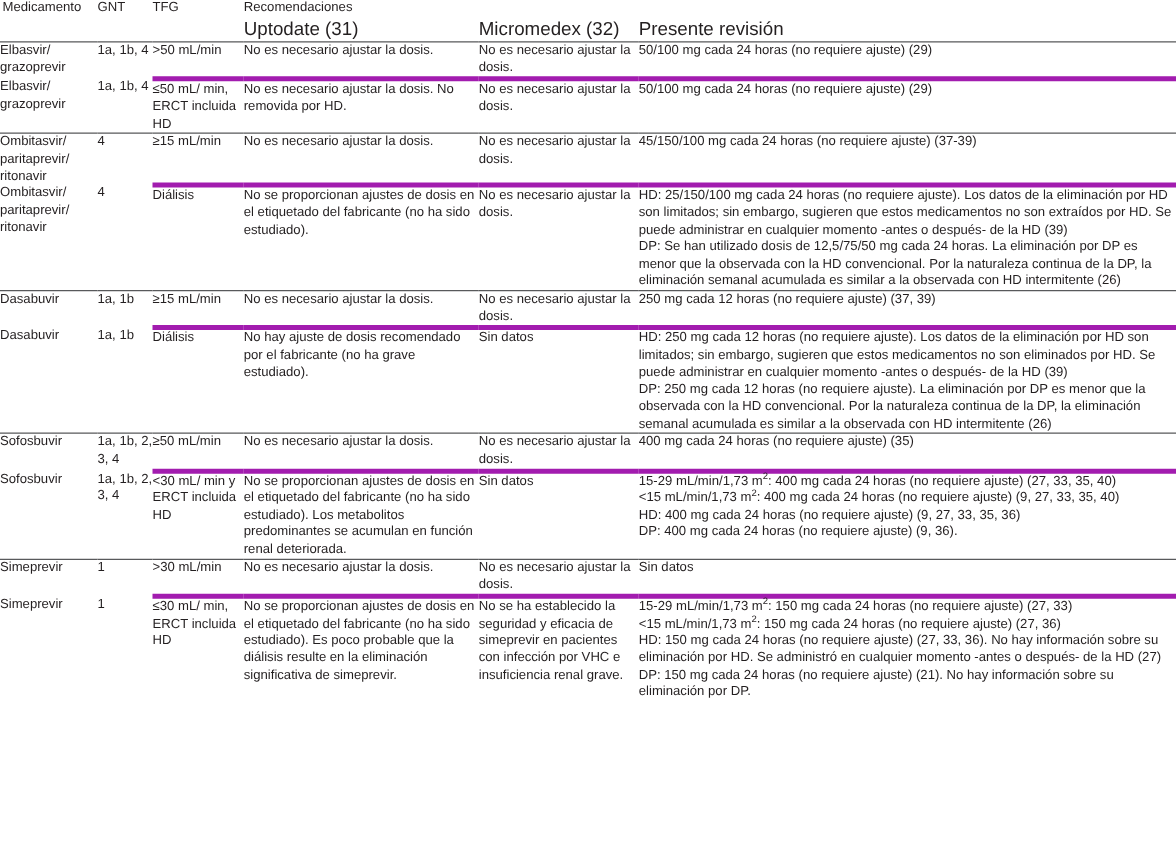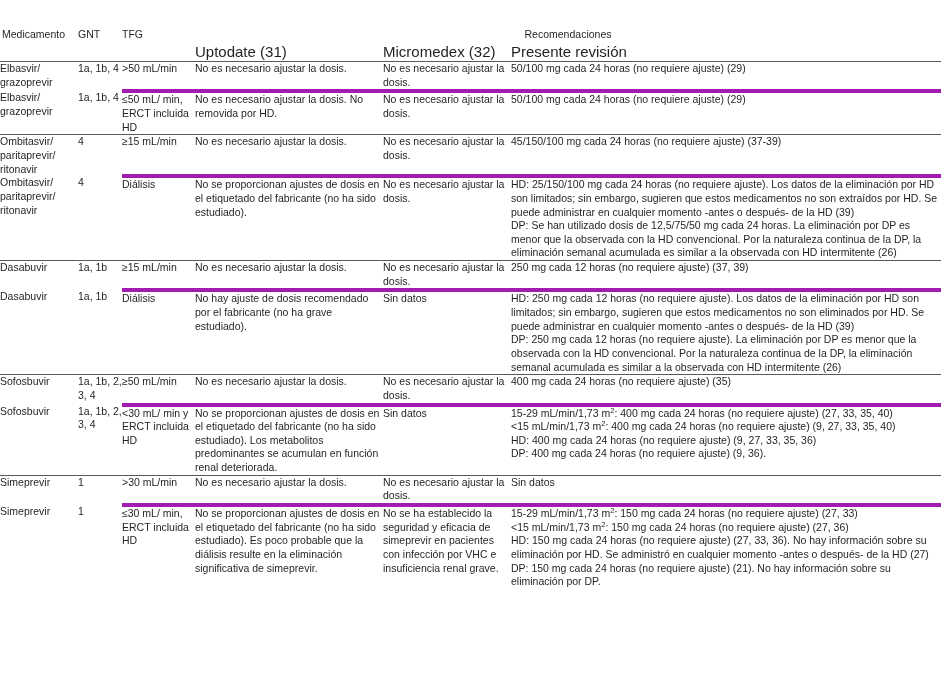--- a/index.html
+++ b/index.html
@@ -20,21 +20,20 @@
     box-sizing: border-box;
     padding: 0;
   }
 
   table.dose-table {
     width: 941px;
     border-collapse: collapse;
     table-layout: fixed;
     font-size: 10.5px;
     line-height: 1.30;
-    margin-top: 28px;
   }
 
   table.dose-table td,
   table.dose-table th {
     vertical-align: top;
     text-align: left;
     font-weight: normal;
     padding: 0;
     border: 0;
   }
@@ -48,21 +47,20 @@
   col.c-pre   { width: 430px; }
 
   
   .hdr-top th {
     font-weight: bold;
     padding: 4px 6px 4px 2px;
     font-size: 10.5px;
   }
   .hdr-top th.med-h { padding-left: 2px; }
   .hdr-top th.reco-h {
-    text-align: center;
     padding-left: 0;
     padding-right: 0;
   }
   .hdr-sub th {
     font-weight: bold;
     text-align: center;
     padding: 4px 4px 5px 4px;
     font-size: 15px;
     border-top: 1px solid #231f20;
   }

